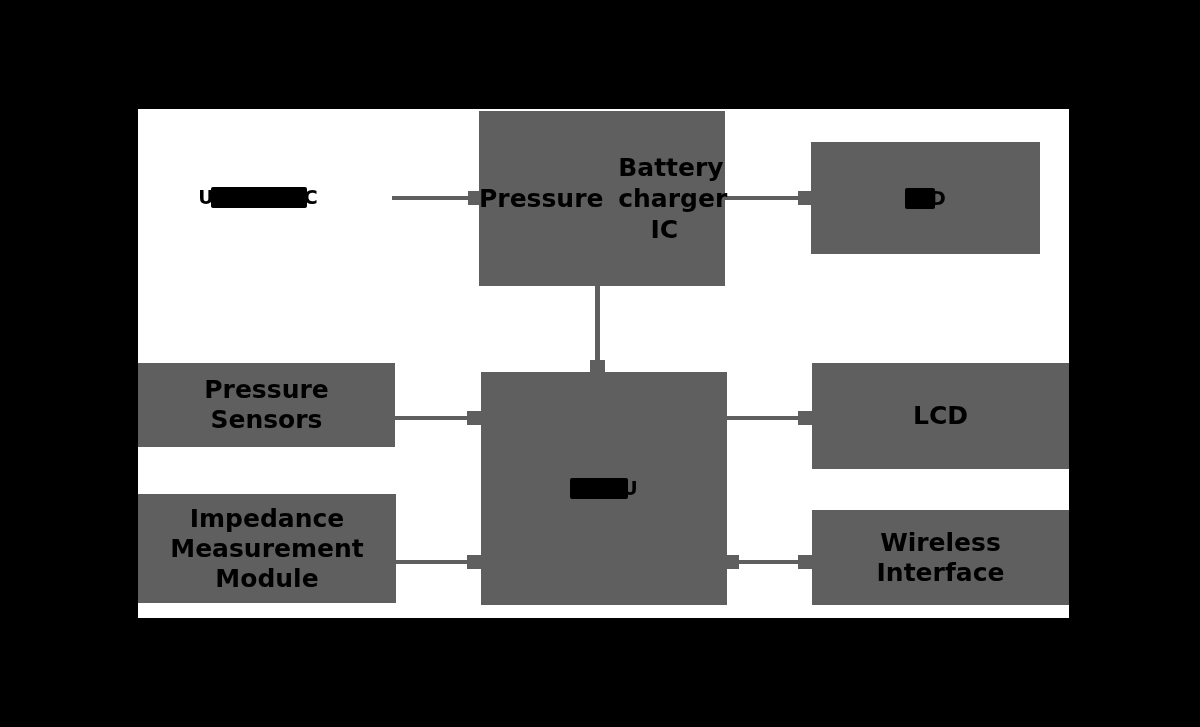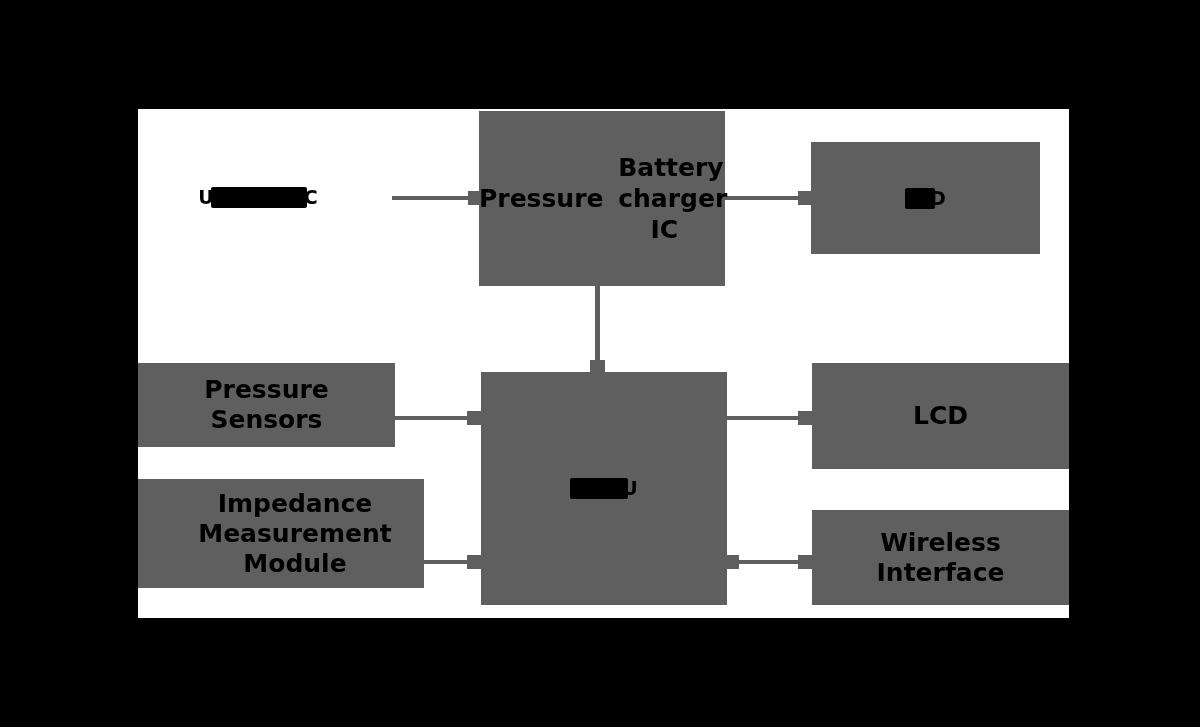--- a/index.html
+++ b/index.html
@@ -18,21 +18,21 @@
          text-align:center; white-space:pre-line;}
   
   .battery-charger{left:479px; top:111px; width:246px; height:175px; display:flex;}
   .battery-charger .cell{flex:1; display:flex; align-items:center; justify-content:center;}
   .battery-charger .cell .label{line-height:31px;}
   .battery-charger .cell.right .label{width:92px;}
   .led{left:811px; top:142px; width:229px; height:112px;}
   .pressure{left:138px; top:363px; width:257px; height:84px;}
   .mcu{left:481px; top:372px; width:246px; height:233px;}
   .lcd{left:812px; top:363px; width:257px; height:106px;}
-  .impedance{left:138px; top:479px; width:258px; height:109px;padding-left:28px;}
+  .impedance{left:138px; top:494px; width:258px; height:109px;}
   .wireless{left:812px; top:510px; width:257px; height:95px;}
   
   .usb{position:absolute; left:190px; top:184px; width:136px; height:26px;
        display:flex; align-items:center; justify-content:center;}
   .frag{color:var(--text); font-weight:bold; font-size:19px; line-height:26px;}
   
   .redaction{display:inline-block; background:var(--redaction); height:21px;
              border-radius:2px;}
   .usb .redaction{width:96px; margin:0 -3px;}
   .led .redaction{width:30px;}

